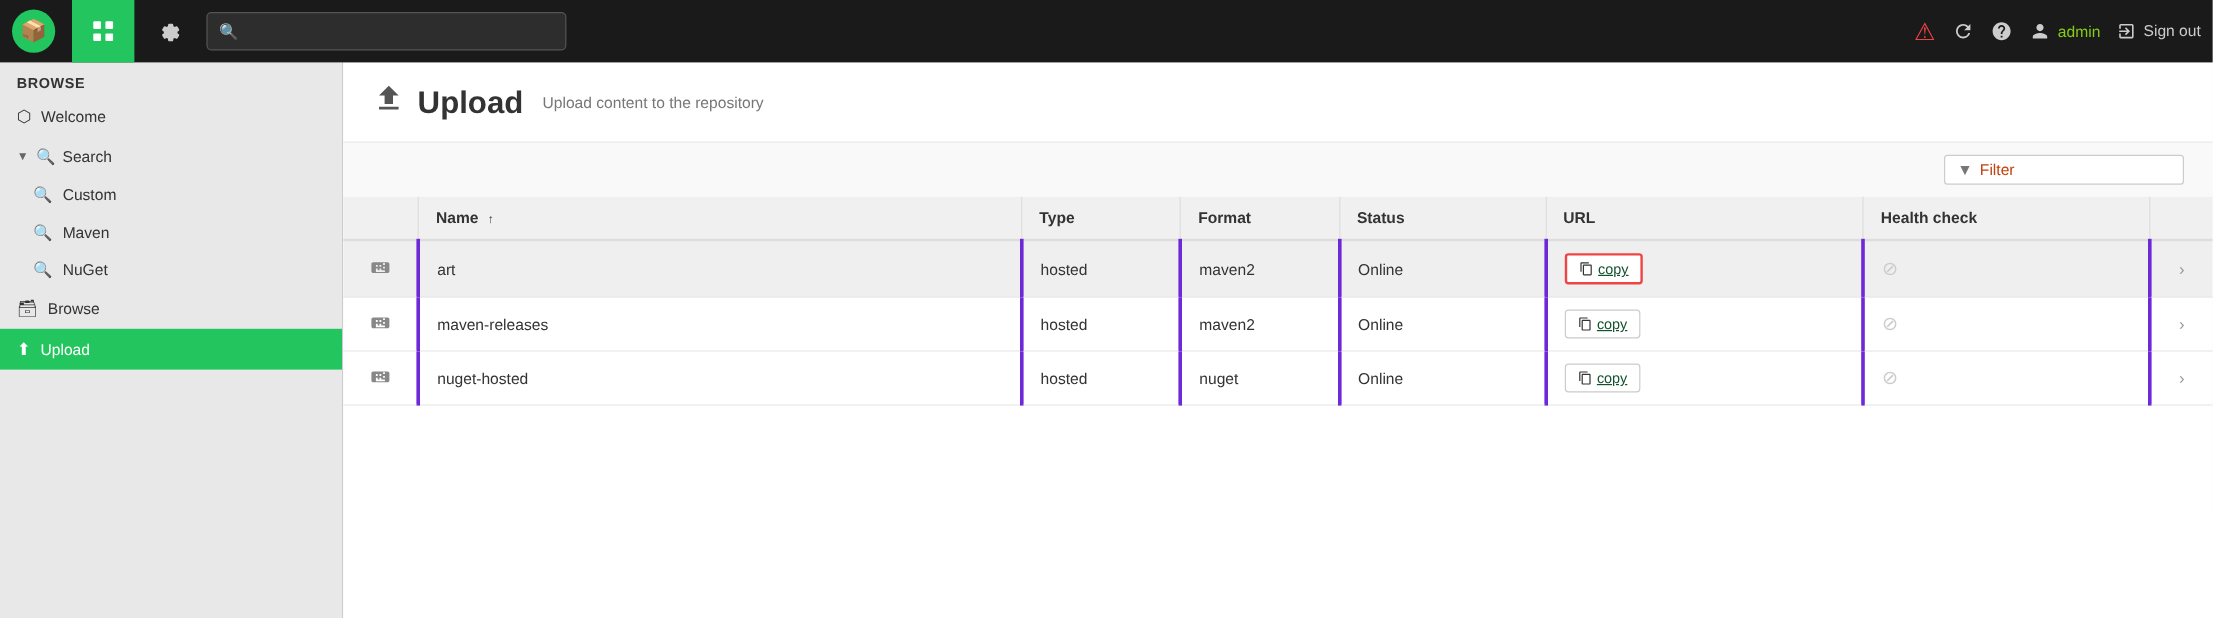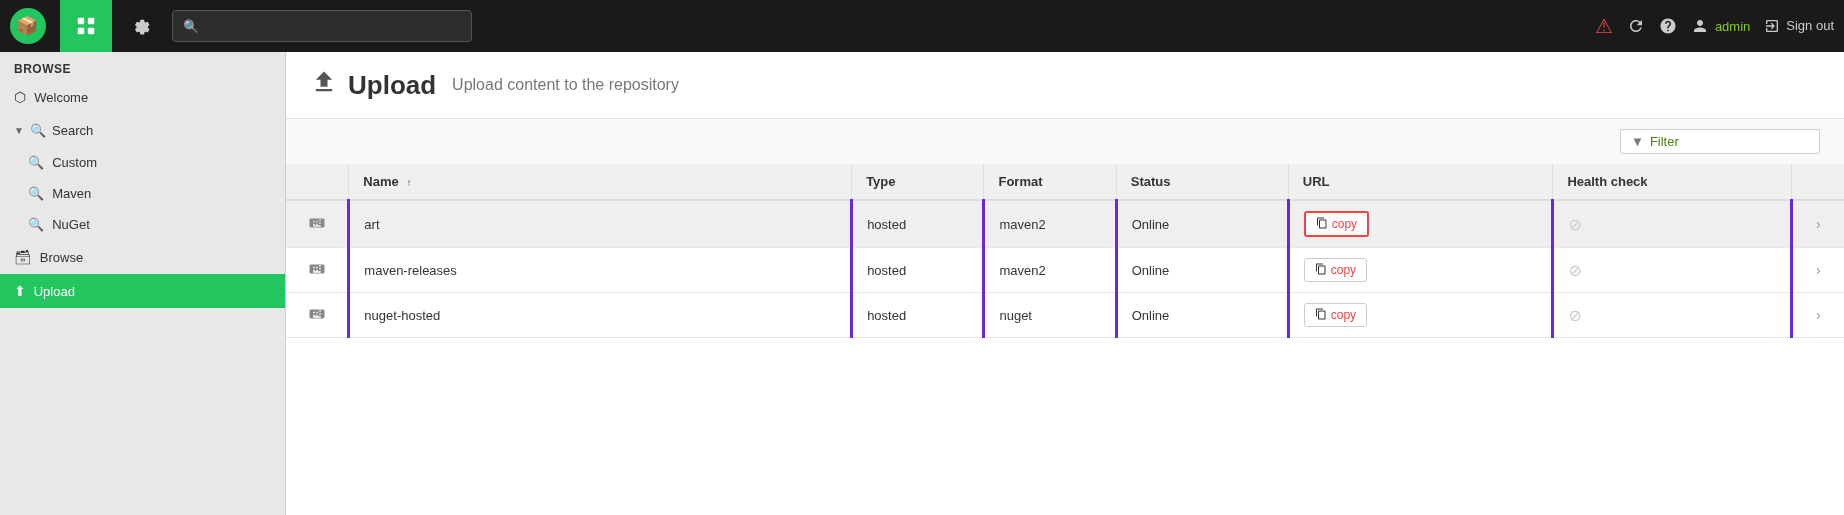--- a/index.html
+++ b/index.html
@@ -193,21 +193,21 @@
     .page-header-icon {
       font-size: 22px;
       color: #555;
     }
     .page-header-title {
       font-size: 26px;
       font-weight: bold;
       color: #333;
     }
     .page-header-subtitle {
-      font-size: 16px;
+      font-size: 13px;
       color: #777;
       margin-left: 6px;
     }
 
     
     .filter-bar {
       display: flex;
       justify-content: flex-end;
       padding: 10px 24px;
       background: #f9f9f9;
@@ -257,29 +257,30 @@
     .col-name { width: 380px; }
     .col-type { width: 100px; }
     .col-format { width: 100px; }
     .col-status { width: 130px; }
     .col-url { width: 200px; }
     .col-health { width: 180px; }
     .col-arrow { width: 40px; text-align: center; }
 
     .copy-btn {
       display: inline-flex;
-      align-items: flex-start;
+      align-items: center;
       gap: 4px;
       padding: 4px 10px;
       border: 1px solid #ccc;
       border-radius: 3px;
       background: white;
       cursor: pointer;
       font-size: 12px;
-      color: #ef4444;
+      color: #14532d;
+      text-decoration: underline;
     }
     .copy-btn-highlighted {
       border: 2px solid #ef4444;
     }
 
     .status-online { color: #333; }
 
     .health-icon { color: #ccc; font-size: 16px; }
 
     .arrow-icon { color: #999; font-size: 14px; cursor: pointer; }
@@ -392,21 +393,21 @@
           <path d="M9 16h6v-6h4l-7-7-7 7h4zm-4 2h14v2H5z"></path>
         </svg>
       </span>
       <span class="page-header-title">Upload</span>
       <span class="page-header-subtitle">Upload content to the repository</span>
     </div>
 
     <div class="filter-bar">
       <div class="filter-input">
         <span class="filter-funnel">▼</span>
-        <span style="color:#4d7c0f;text-align:right;">Filter</span>
+        <span style="color:#c2410c;text-align:right;">Filter</span>
       </div>
     </div>
 
     <table class="repo-table">
       <thead>
         <tr>
           <th class="col-checkbox"></th>
           <th class="col-name">
             <span>Name</span>
             <span class="sort-arrow">↑</span>

